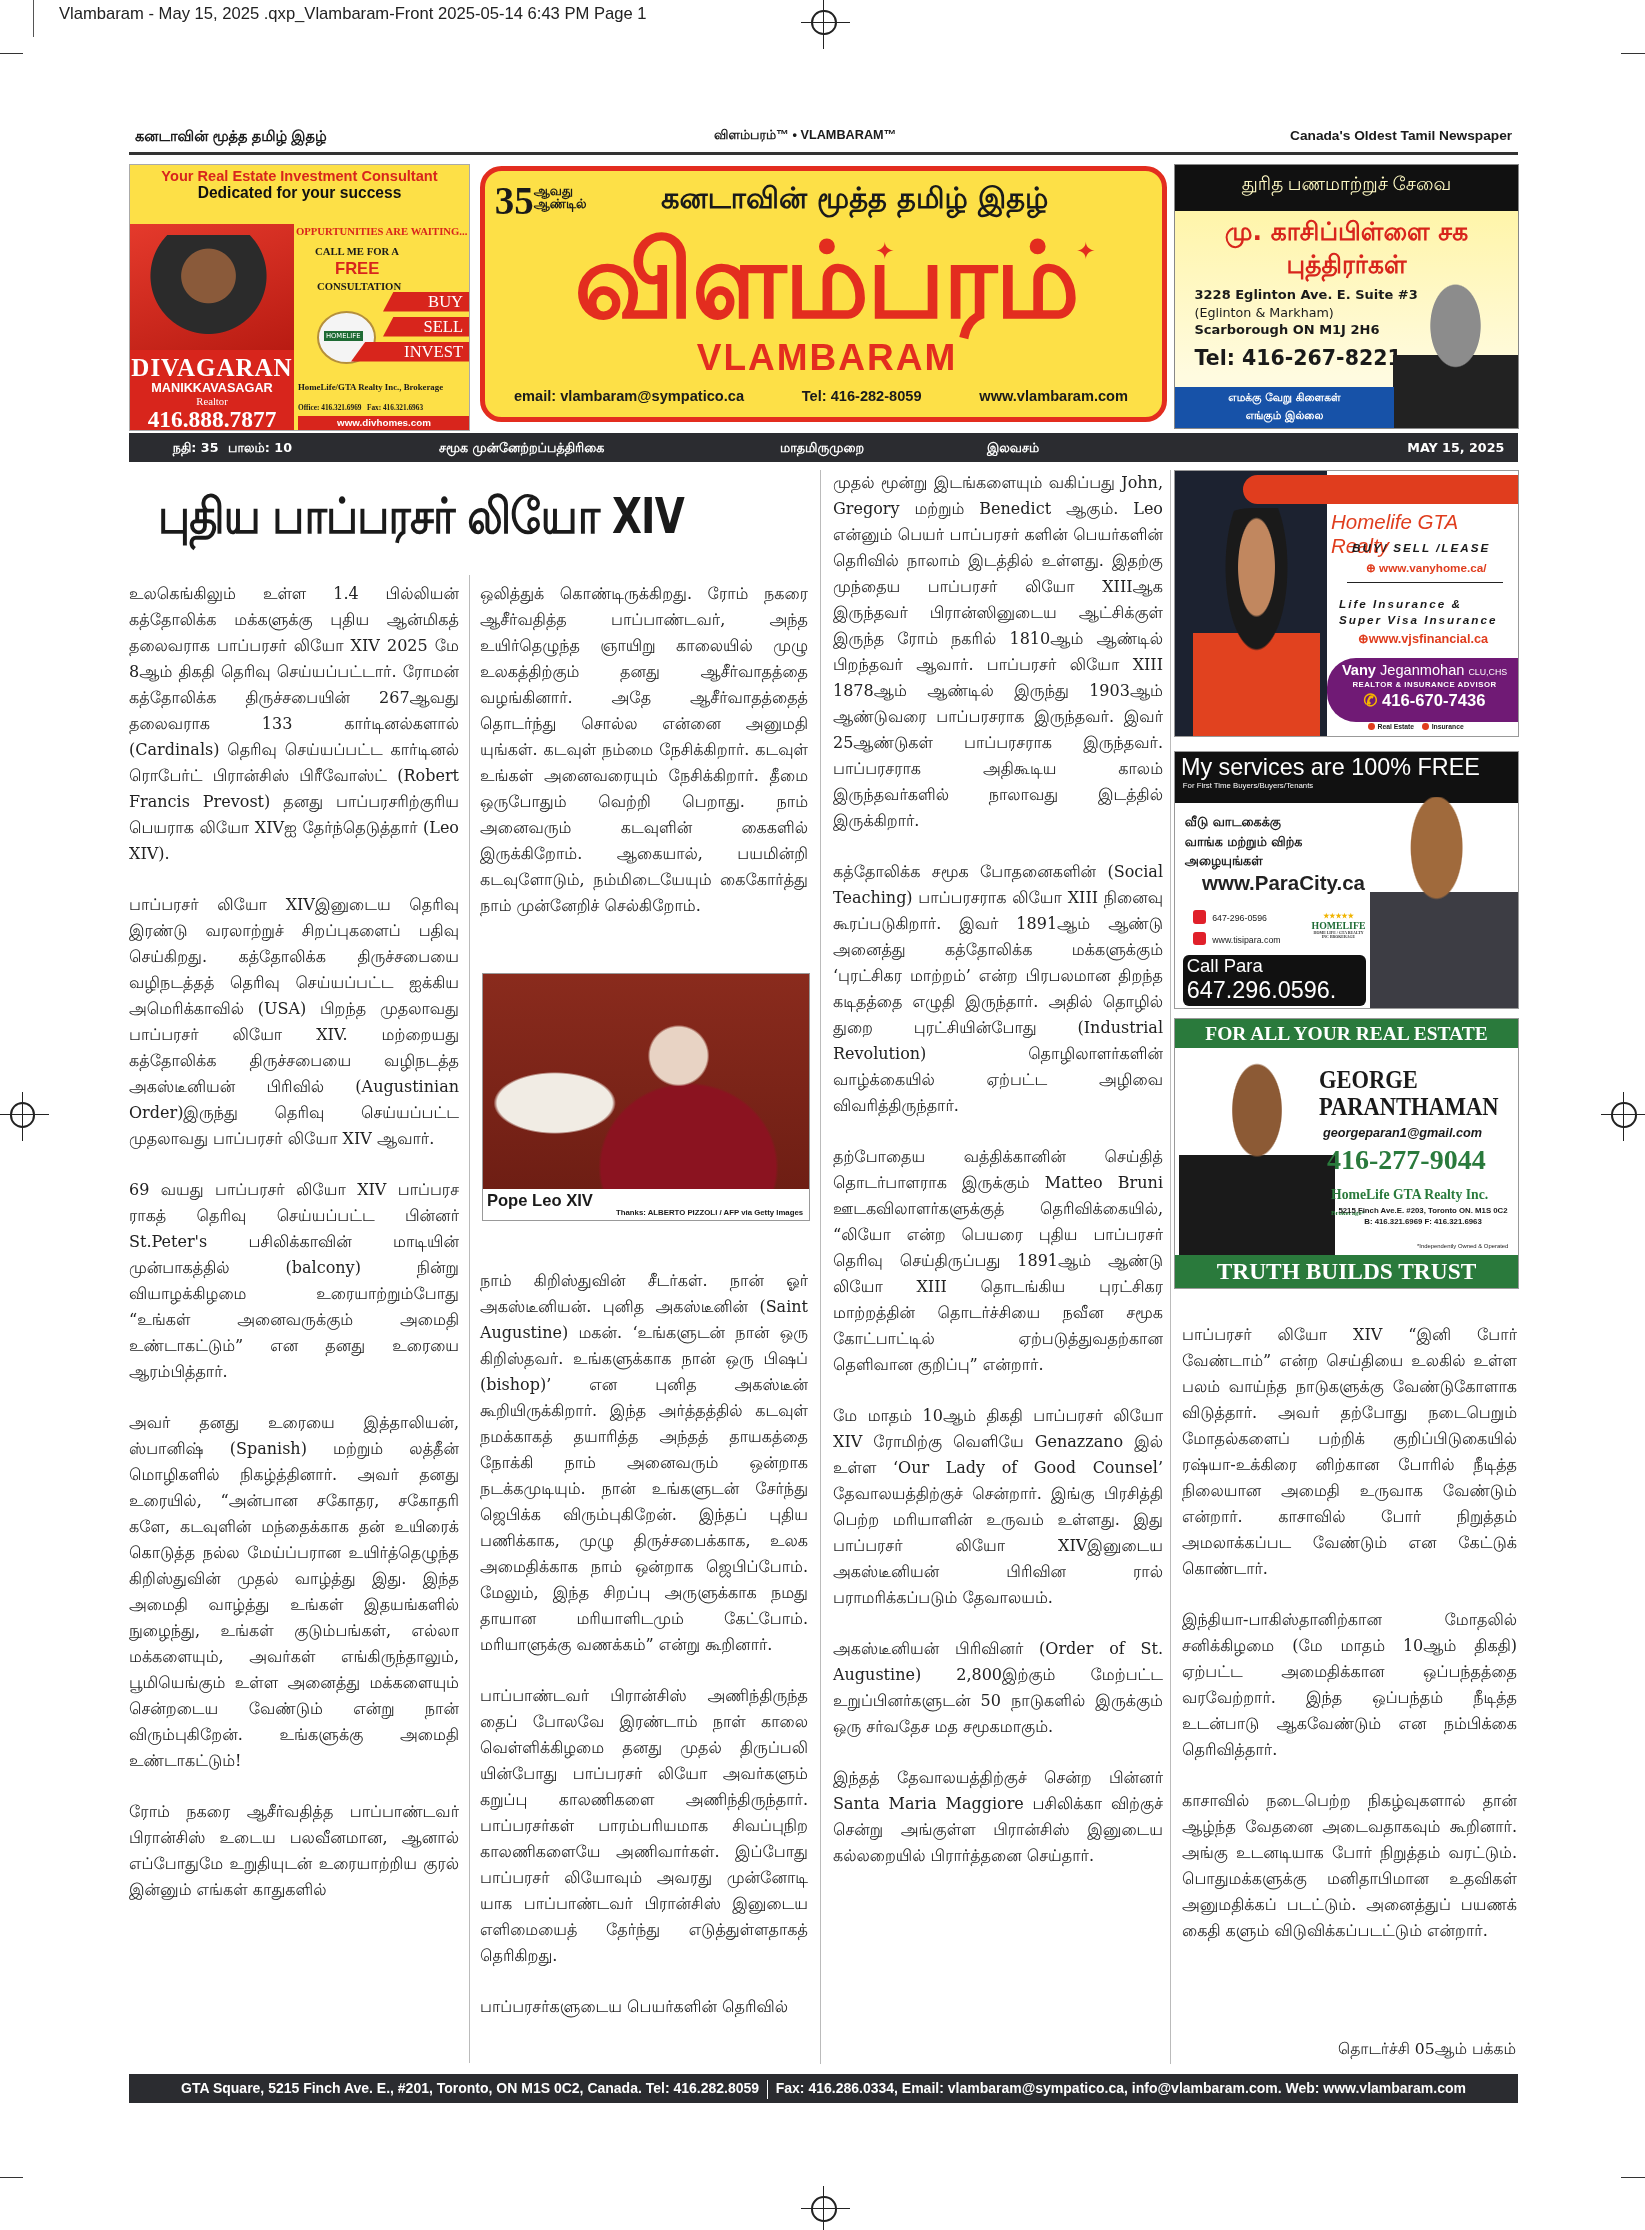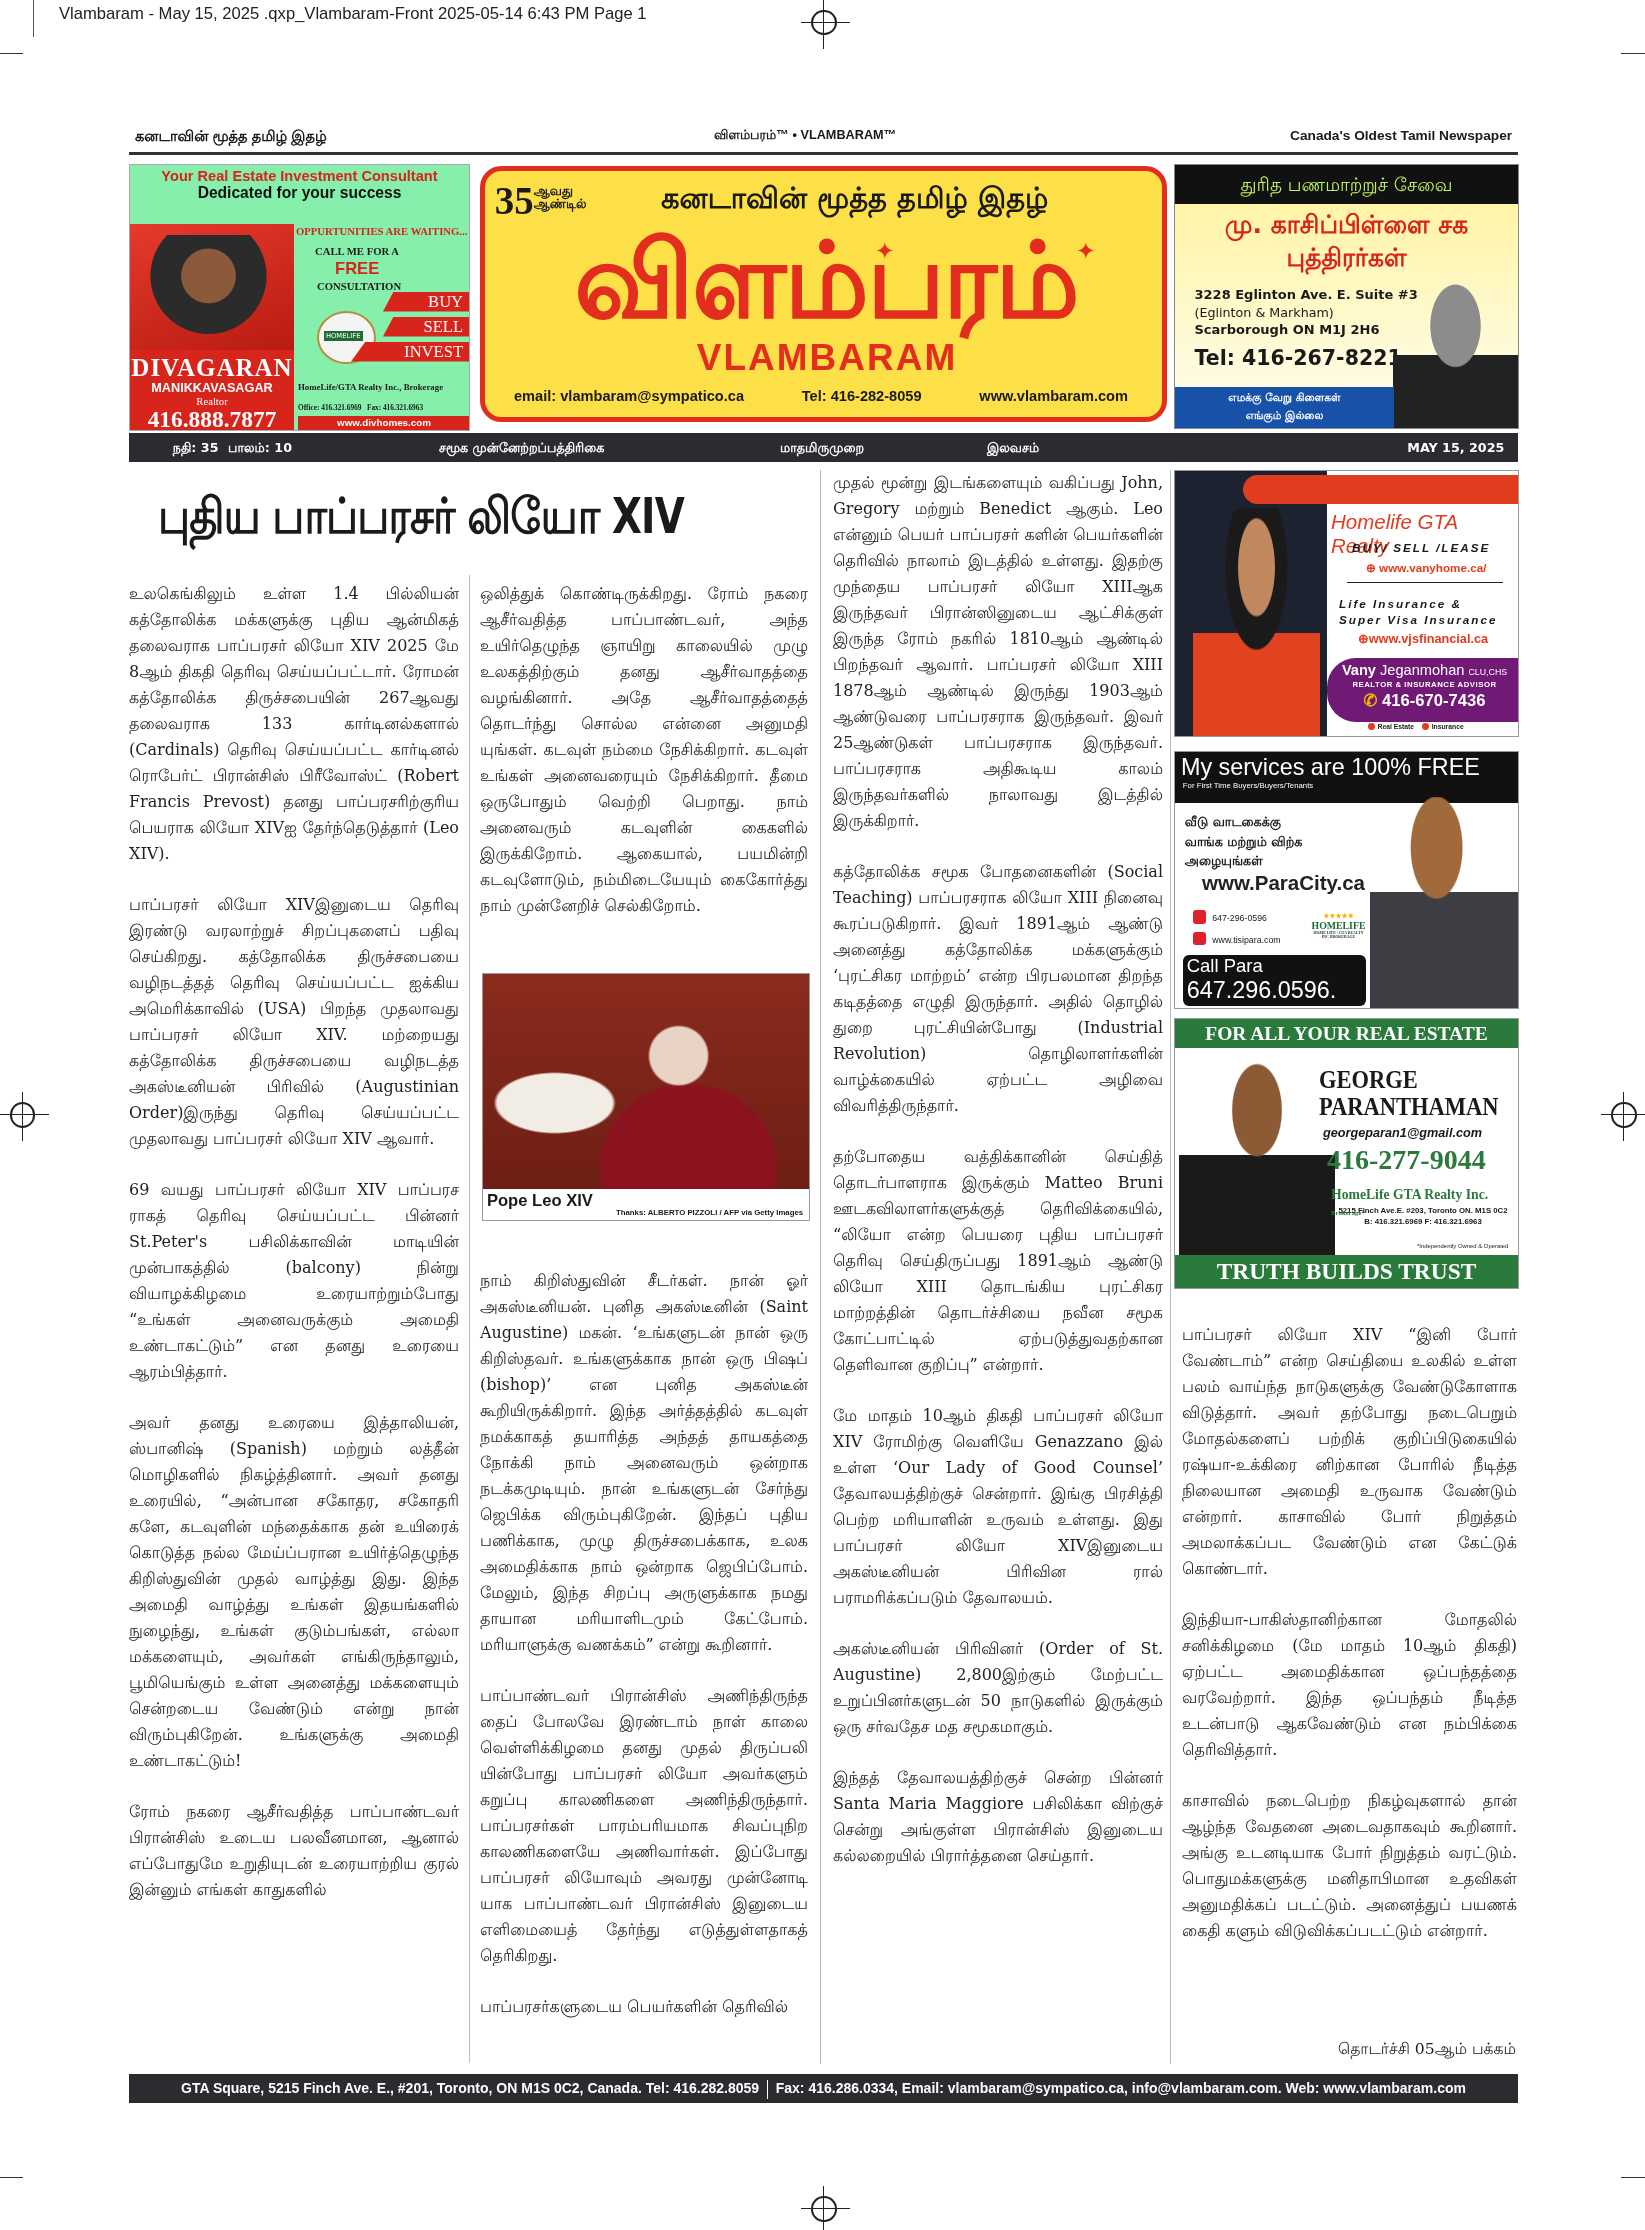--- a/index.html
+++ b/index.html
@@ -11,21 +11,21 @@
   .reg::after { content:""; position:absolute; left:9.8px; top:-11.7px; width:1px; height:49px; background:#222; }
   .crop { position:absolute; background:#333; }
 
   .topline { position:absolute; left:129px; top:125px; width:1389px; height:23.4px; font-family:"Liberation Sans", sans-serif; font-size:14.6px; font-weight:bold; }
   .topline .l { position:absolute; left:5.9px; top:2.9px; }
   .topline .c { position:absolute; left:585px; top:2.9px; font-size:12.7px; }
   .topline .r { position:absolute; right:5.9px; top:2.9px; font-size:13.7px; }
   .rule-top { position:absolute; left:129px; top:152px; width:1389px; height:2.9px; background:#333; }
 
   
-  .ad-left { position:absolute; left:129px; top:164px; width:339px; height:265px; border:1px solid #aaa; background:#86efac; overflow:hidden; }
+  .ad-left { position:absolute; left:129px; top:164px; width:339px; height:265px; border:1px solid #aaa; background:#fde047; overflow:hidden; }
   .ad-left .hd1 { color:#d8251c; font-weight:bold; font-size:14.6px; text-align:center; margin-top:2.9px; font-family:"Liberation Sans", sans-serif; }
   .ad-left .hd2 { color:#111; font-weight:bold; font-size:15.6px; text-align:center; font-family:"Liberation Sans", sans-serif; }
   .ad-left .photo-red { position:absolute; left:0; top:59px; width:164px; height:127px; background:linear-gradient(160deg,#e53a2c,#b81b12); }
   .ad-left .person { position:absolute; left:19.5px; top:70px; width:117px; height:117px; background:radial-gradient(circle at 50% 35%, #8a5a3a 0 28%, #2b2b2b 29% 60%, transparent 61%); }
   .ad-left .namebox { position:absolute; left:0; top:185px; width:164px; height:80px; background:#d8251c; color:#fff; text-align:center; font-family:"Liberation Serif", serif; }
   .ad-left .namebox .n1 { font-size:25px; font-weight:bold; letter-spacing:1px; line-height:27px; margin-top:3.9px; }
   .ad-left .namebox .n2 { font-size:12.7px; font-family:"Liberation Sans", sans-serif; font-weight:bold; }
   .ad-left .namebox .n3 { font-size:10.7px; }
   .ad-left .namebox .n4 { font-size:23.4px; font-weight:bold; line-height:25px; }
   .ad-left .opp { position:absolute; left:166px; top:60px; color:#d8251c; font-weight:bold; font-size:10.7px; font-family:"Liberation Serif", serif; }
@@ -44,21 +44,21 @@
   .mast .years { position:absolute; left:9.8px; top:9.8px; font-family:"Liberation Serif", serif; font-weight:bold; font-size:39px; line-height:39px; }
   .mast .years small { font-size:12.7px; display:inline-block; line-height:13.7px; vertical-align:top; margin-top:3.9px; }
   .mast .tagline { position:absolute; left:176px; top:9.8px; font-size:29px; font-weight:bold; }
   .mast .logo { position:absolute; left:29px; top:57px; width:624px; text-align:center; color:#e32d1f; font-size:105px; font-weight:bold; line-height:107px; letter-spacing:-2px; }
   .mast .latin { position:absolute; left:137px; top:166px; width:410px; text-align:center; color:#e32d1f; font-family:"Liberation Sans", sans-serif; font-size:37px; font-weight:bold; letter-spacing:2px; }
   .mast .leaf { position:absolute; color:#e32d1f; font-size:23.4px; }
   .mast .contacts { position:absolute; left:29px; top:217px; width:614px; display:flex; justify-content:space-between; font-family:"Liberation Sans", sans-serif; font-size:14.6px; font-weight:bold; }
 
   
   .ad-rt { position:absolute; left:1174px; top:164px; width:343px; height:263px; border:1px solid #888; overflow:hidden; background:linear-gradient(#fff39a,#fffbe0 80%); }
-  .ad-rt .bar { height:39px; background:#111; color:#bef264; font-size:18.5px; text-align:center; line-height:39px; }
+  .ad-rt .bar { height:46px; background:#111; color:#fef9c3; font-size:18.5px; text-align:center; line-height:39px;font-family:Liberation Serif, serif; }
   .ad-rt .red { color:#d8251c; font-size:25px; font-weight:bold; text-align:center; line-height:33px; }
   .ad-rt .addr { position:absolute; left:19.5px; top:121px; font-size:12.7px; font-family:"DejaVu Sans", sans-serif; line-height:17.6px; }
   .ad-rt .addr b { font-size:13px; }
   .ad-rt .tel { position:absolute; left:19.5px; top:181px; font-size:20.5px; font-weight:bold; font-family:"DejaVu Sans", sans-serif; }
   .ad-rt .blue { position:absolute; left:0; bottom:0; width:219px; height:39px; background:#1752a8; color:#fff; font-size:10.7px; text-align:center; line-height:17.6px; padding-top:2px;font-weight:bold; }
   .ad-rt .man { position:absolute; right:0; bottom:0; width:125px; height:146px; background:radial-gradient(ellipse at 50% 30%, #8c8c8c 0 28%, transparent 29%), linear-gradient(transparent 50%, #222 50%); }
 
   
   .folio { position:absolute; left:129px; top:433px; width:1389px; height:29px; background:#2b2c30; color:#fff; font-size:12.7px; font-weight:bold; }
   .folio span { position:absolute; top:6.8px; }

